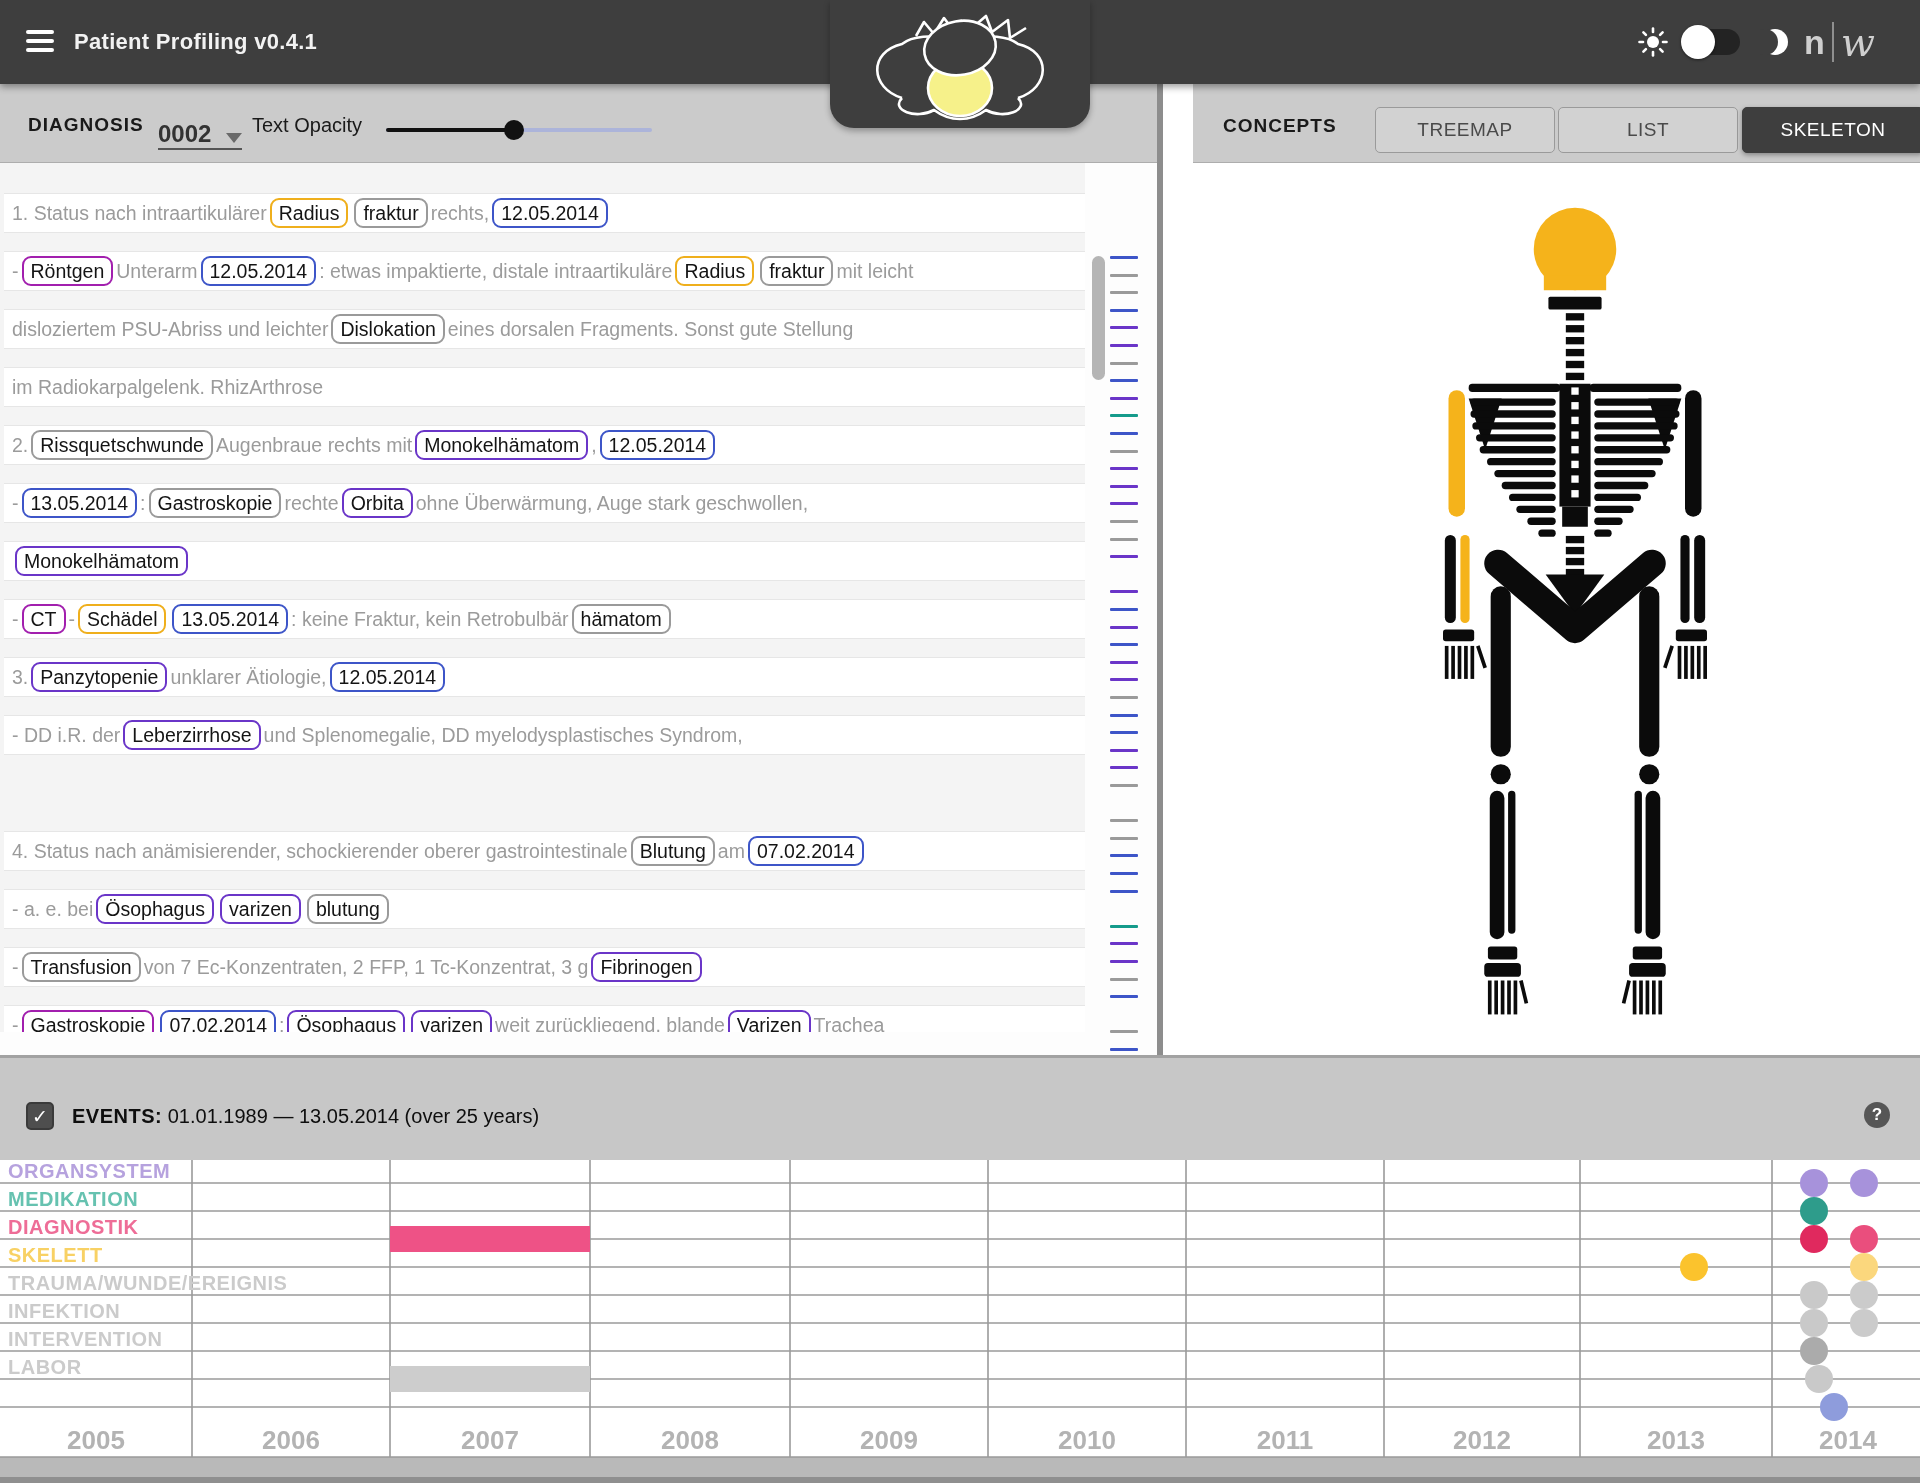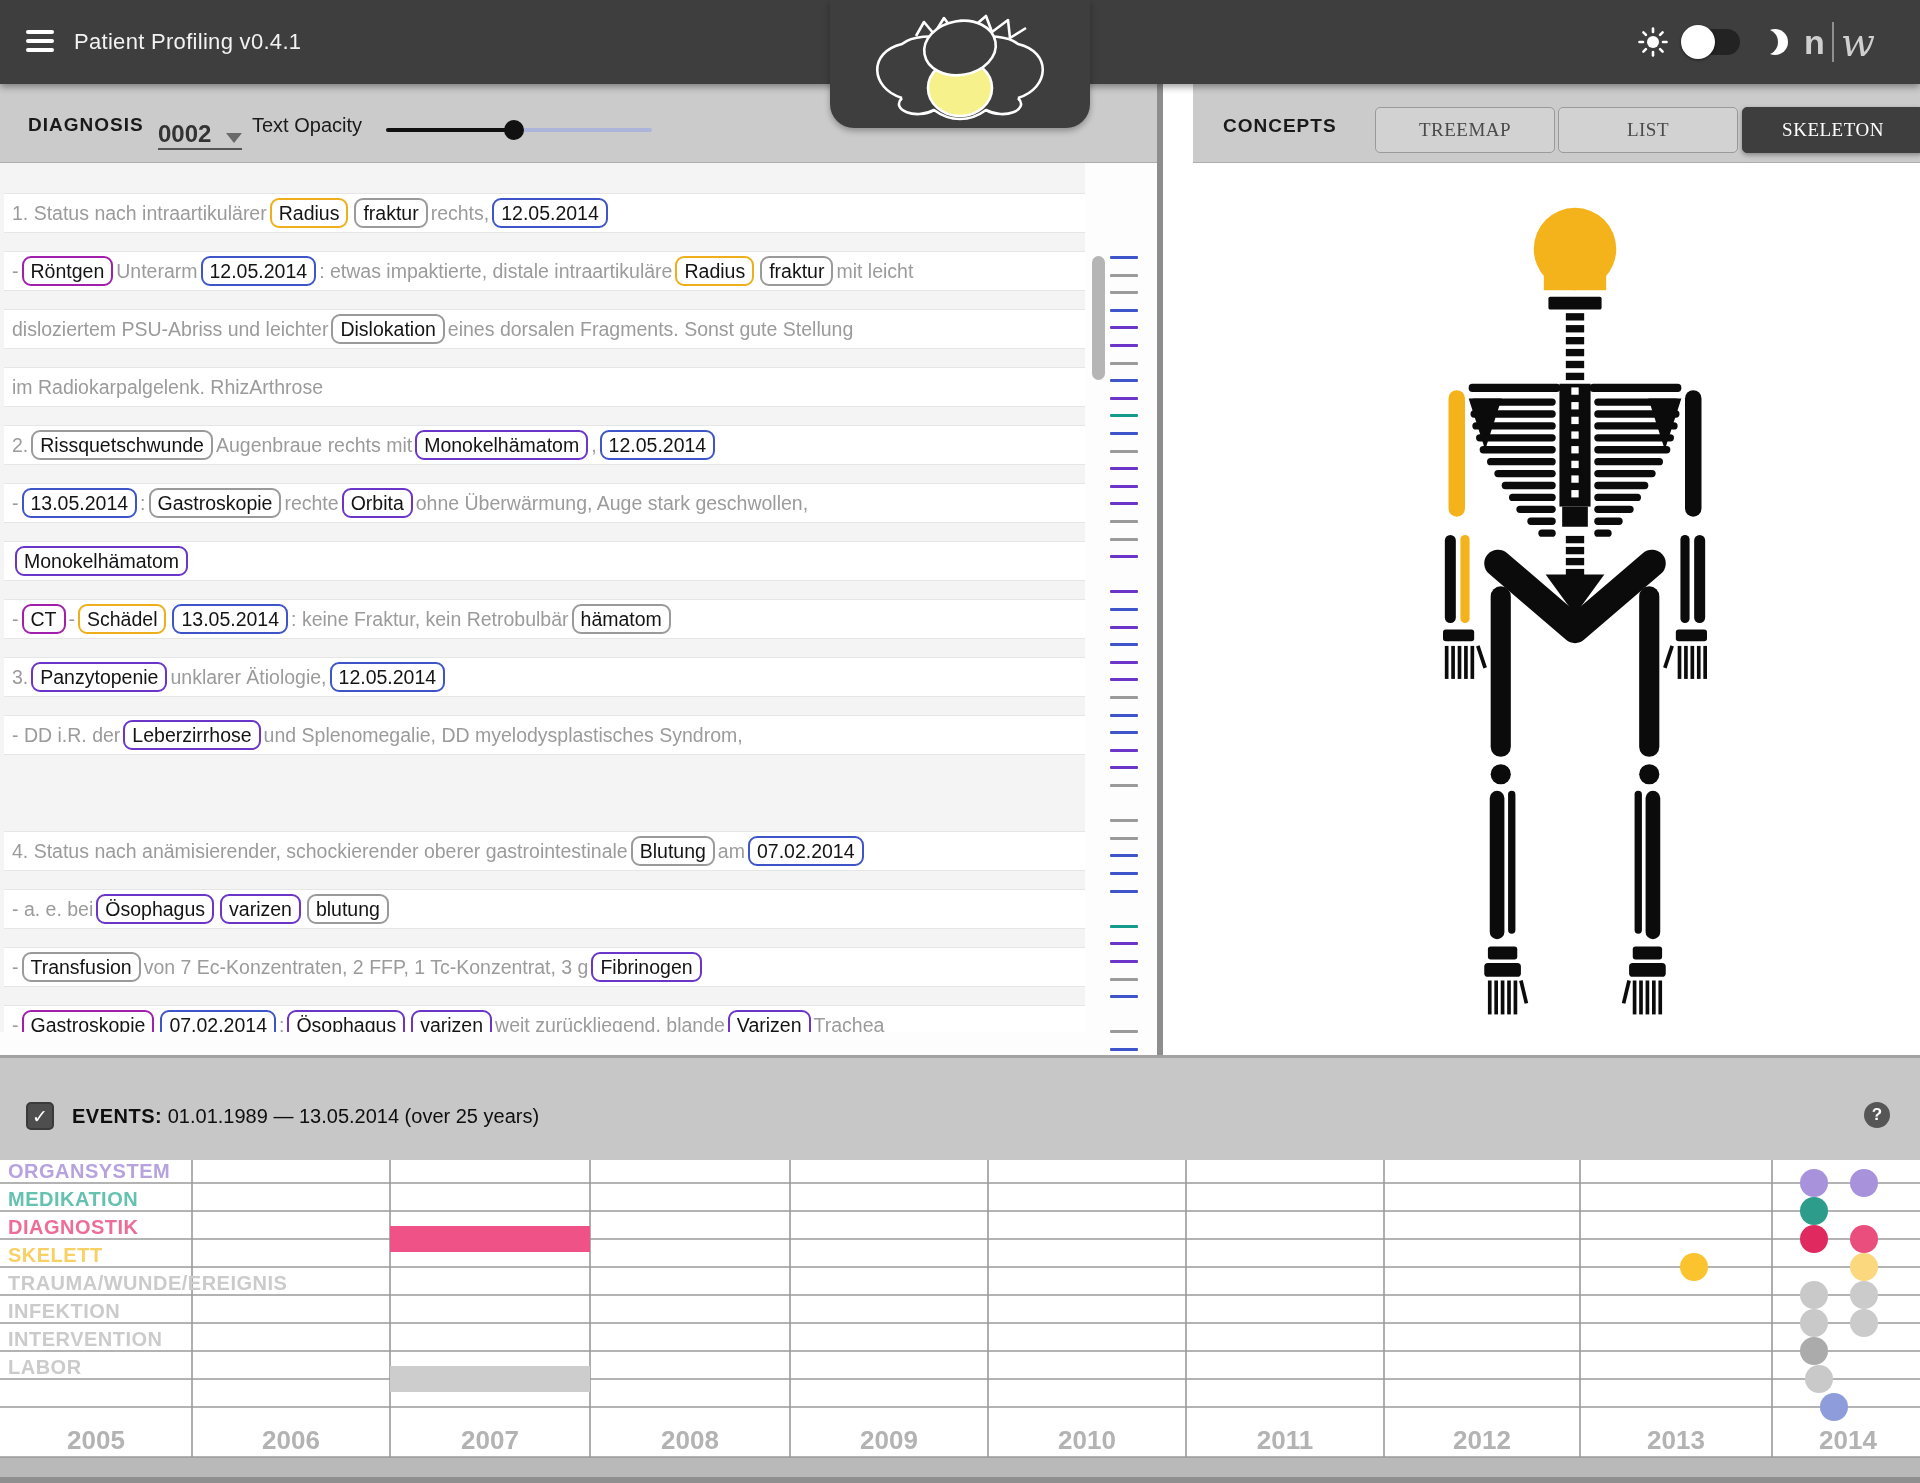--- a/index.html
+++ b/index.html
@@ -3,21 +3,21 @@
 <meta charset="utf-8">
 <style>
   * { margin:0; padding:0; box-sizing:border-box; }
   html,body { width:1920px; height:1483px; font-family:"Liberation Sans", sans-serif; background:#e0e0e0; }
   #app { position:absolute; top:0; left:0; width:1920px; height:1483px; background:#fff; overflow:hidden; }
 
   
   .topbar { position:absolute; top:0; left:0; width:1920px; height:84px; background:#3E3E3E; box-shadow:0 3px 7px rgba(0,0,0,.38); z-index:6; }
   .hamburger { position:absolute; left:26px; top:30px; width:28px; height:24px; cursor:pointer; }
   .hamburger div { width:28px; height:4px; background:#fff; border-radius:2px; margin-bottom:5px; }
-  .app-title { position:absolute; left:74px; top:0; height:84px; line-height:84px; color:#F2F2F2; font-size:22px; letter-spacing:.3px; }
+  .app-title { position:absolute; left:74px; top:0; height:84px; line-height:84px; color:#F2F2F2; font-size:22px; letter-spacing:.3px;font-weight:bold; }
   .logo-tab { position:absolute; left:830px; top:0; width:260px; height:128px; background:#3E3E3E; border-radius:0 0 24px 24px; z-index:7; box-shadow:0 3px 6px rgba(0,0,0,.3); }
   .topbar-right { position:absolute; left:1638px; top:0; height:84px; display:flex; align-items:center; }
   .toggle { position:relative; width:56px; height:26px; background:#232323; border-radius:13px; margin:0 20px 0 16px; cursor:pointer; }
   .toggle .knob { position:absolute; left:-3px; top:-4px; width:34px; height:34px; background:#fff; border-radius:50%; box-shadow:0 1px 3px rgba(0,0,0,.5); }
   .nw-logo { display:flex; align-items:center; margin-left:16px; }
   .nw-n { font-size:34px; font-weight:bold; color:#CFCFCF; }
   .nw-bar { width:2px; height:40px; background:#8f8f8f; margin:0 7px; }
   .nw-w { font-family:"DejaVu Serif", serif; font-style:italic; font-size:40px; color:#CFCFCF; }
 
   
@@ -42,21 +42,21 @@
   .doc-line { position:absolute; left:4px; width:1081px; height:40px; background:#fff; border-top:1px solid #E6E6E6; border-bottom:1px solid #E6E6E6; display:flex; align-items:center; padding-left:8px; white-space:nowrap; overflow:hidden; }
   .doc-text { font-size:19.5px; color:#9B9B9B; }
   .doc-term { font-size:19.5px; color:#141414; background:#fff; border:2.5px solid #999; border-radius:9px; padding:1px 7px; margin:0 3px; display:inline-block; line-height:24px; cursor:pointer; }
   .doc-right-gutter { position:absolute; top:79px; left:1085px; width:72px; height:892px; background:#FDFDFD; }
   .scroll-thumb { position:absolute; left:1092px; top:172px; width:13px; height:124px; background:#B5B5B5; border-radius:7px; cursor:grab; }
   .minimap { position:absolute; left:1110px; top:0; width:30px; height:971px; }
   .minimap div { position:absolute; width:28px; height:3px; border-radius:1px; }
 
   
   .concepts-label { position:absolute; left:30px; top:31px; font-size:19px; font-weight:bold; color:#1A1A1A; letter-spacing:1px; }
-  .tab-btn { position:absolute; top:23px; height:46px; width:180px; background:#D2D2D2; border:1.5px solid #9A9A9A; border-radius:5px; font-family:Liberation Serif, serif; font-size:19px; color:#4A4A4A; letter-spacing:.5px; cursor:pointer; }
+  .tab-btn { position:absolute; top:23px; height:46px; width:180px; background:#D2D2D2; border:1.5px solid #9A9A9A; border-radius:5px; font-family:Liberation Sans, sans-serif; font-size:19px; color:#4A4A4A; letter-spacing:.5px; cursor:pointer; }
   .tab-btn.active { background:#3E3E3E; border-color:#3E3E3E; color:#fff; box-shadow:0 2px 5px rgba(0,0,0,.35); }
   .skeleton-wrap { position:absolute; left:217px; top:119px; width:330px; height:818px; }
 
   
   .events-bar { position:absolute; top:1055px; left:0; width:1920px; height:105px; background:#C7C7C7; border-top:3px solid #A2A2A2; z-index:3; }
   .events-check { position:absolute; left:26px; top:44px; width:28px; height:28px; background:#4E4E4E; border:2px solid #3A3A3A; border-radius:5px; color:#fff; font-size:19px; text-align:center; line-height:25px; cursor:pointer; }
   .events-text { position:absolute; left:72px; top:47px; font-size:20px; color:#0e0e0e; }
   .events-text b { letter-spacing:.5px; }
   .help-icon { position:absolute; left:1864px; top:44px; width:26px; height:26px; background:#565656; border-radius:50%; color:#fff; font-size:17px; font-weight:bold; text-align:center; line-height:26px; cursor:pointer; }
 

